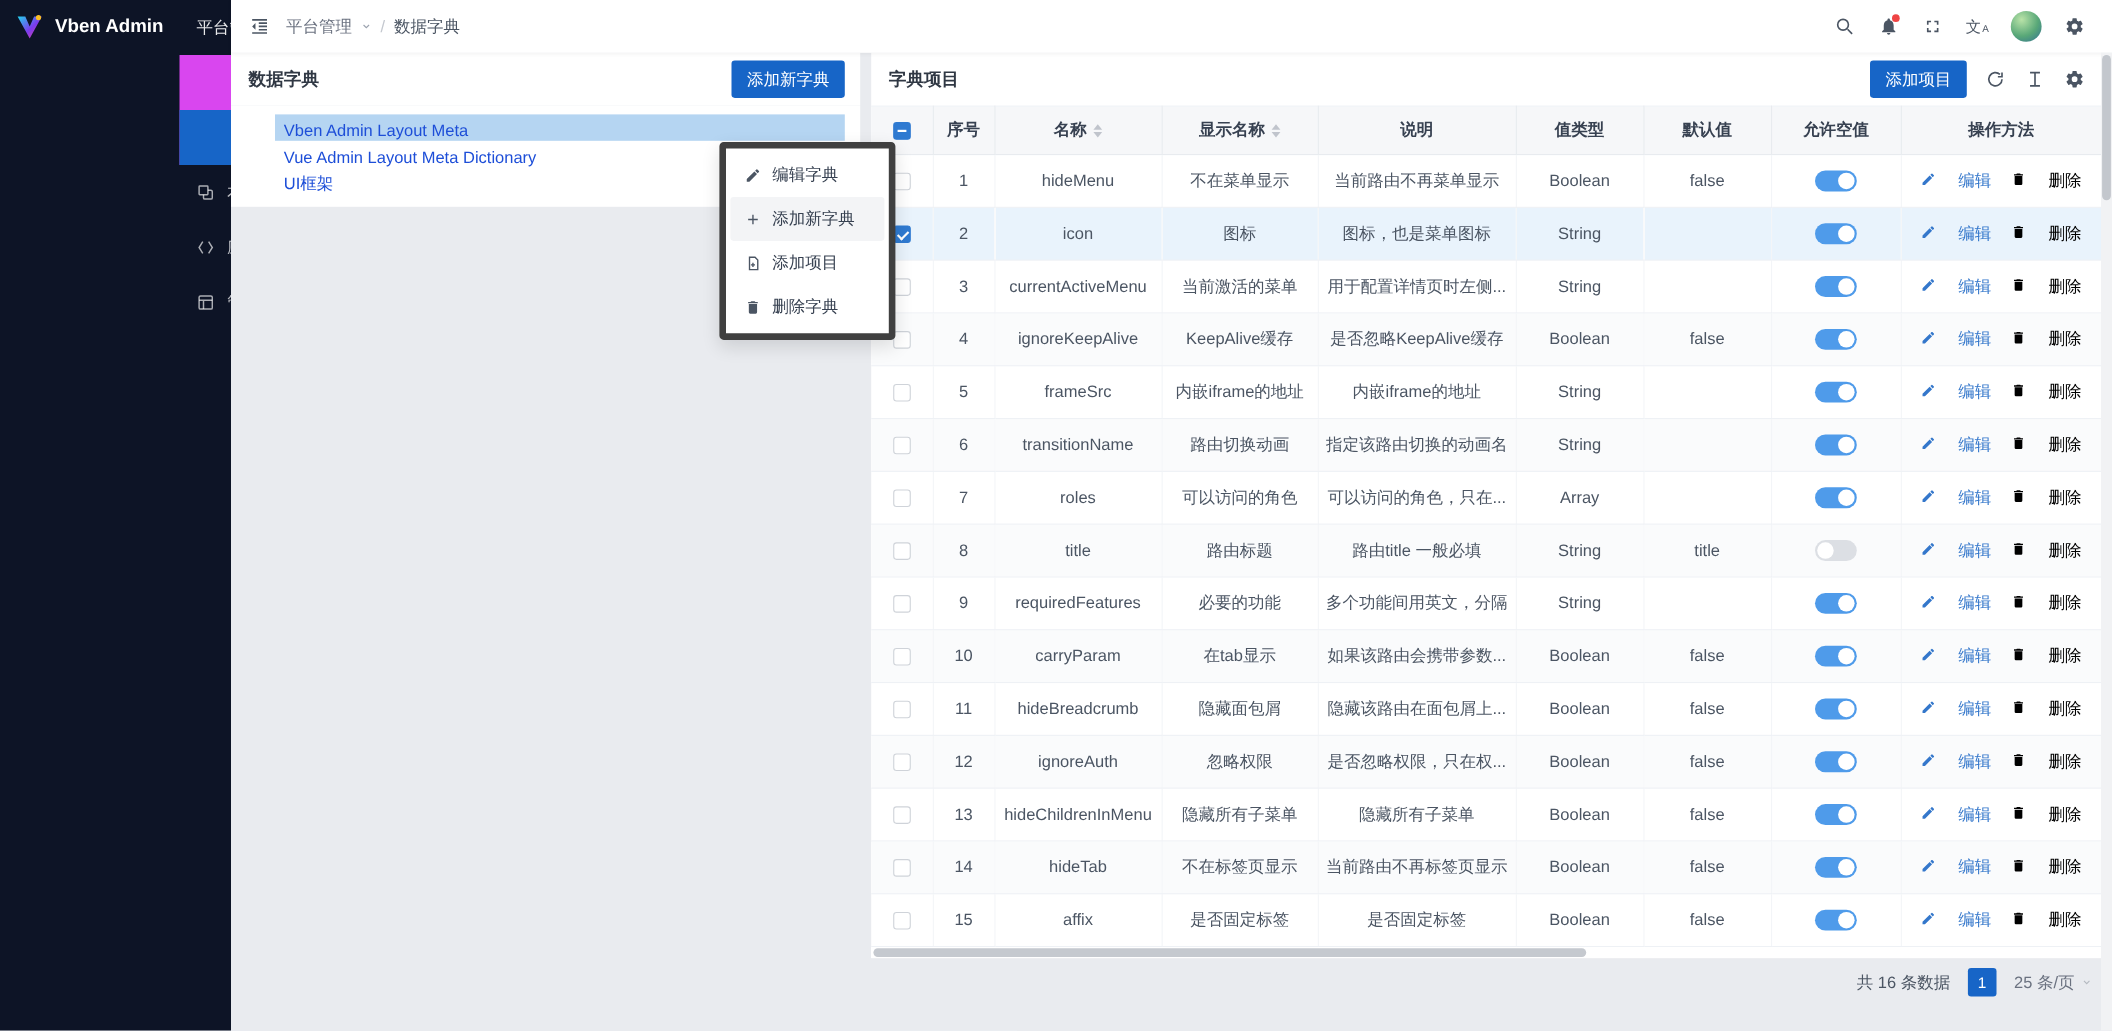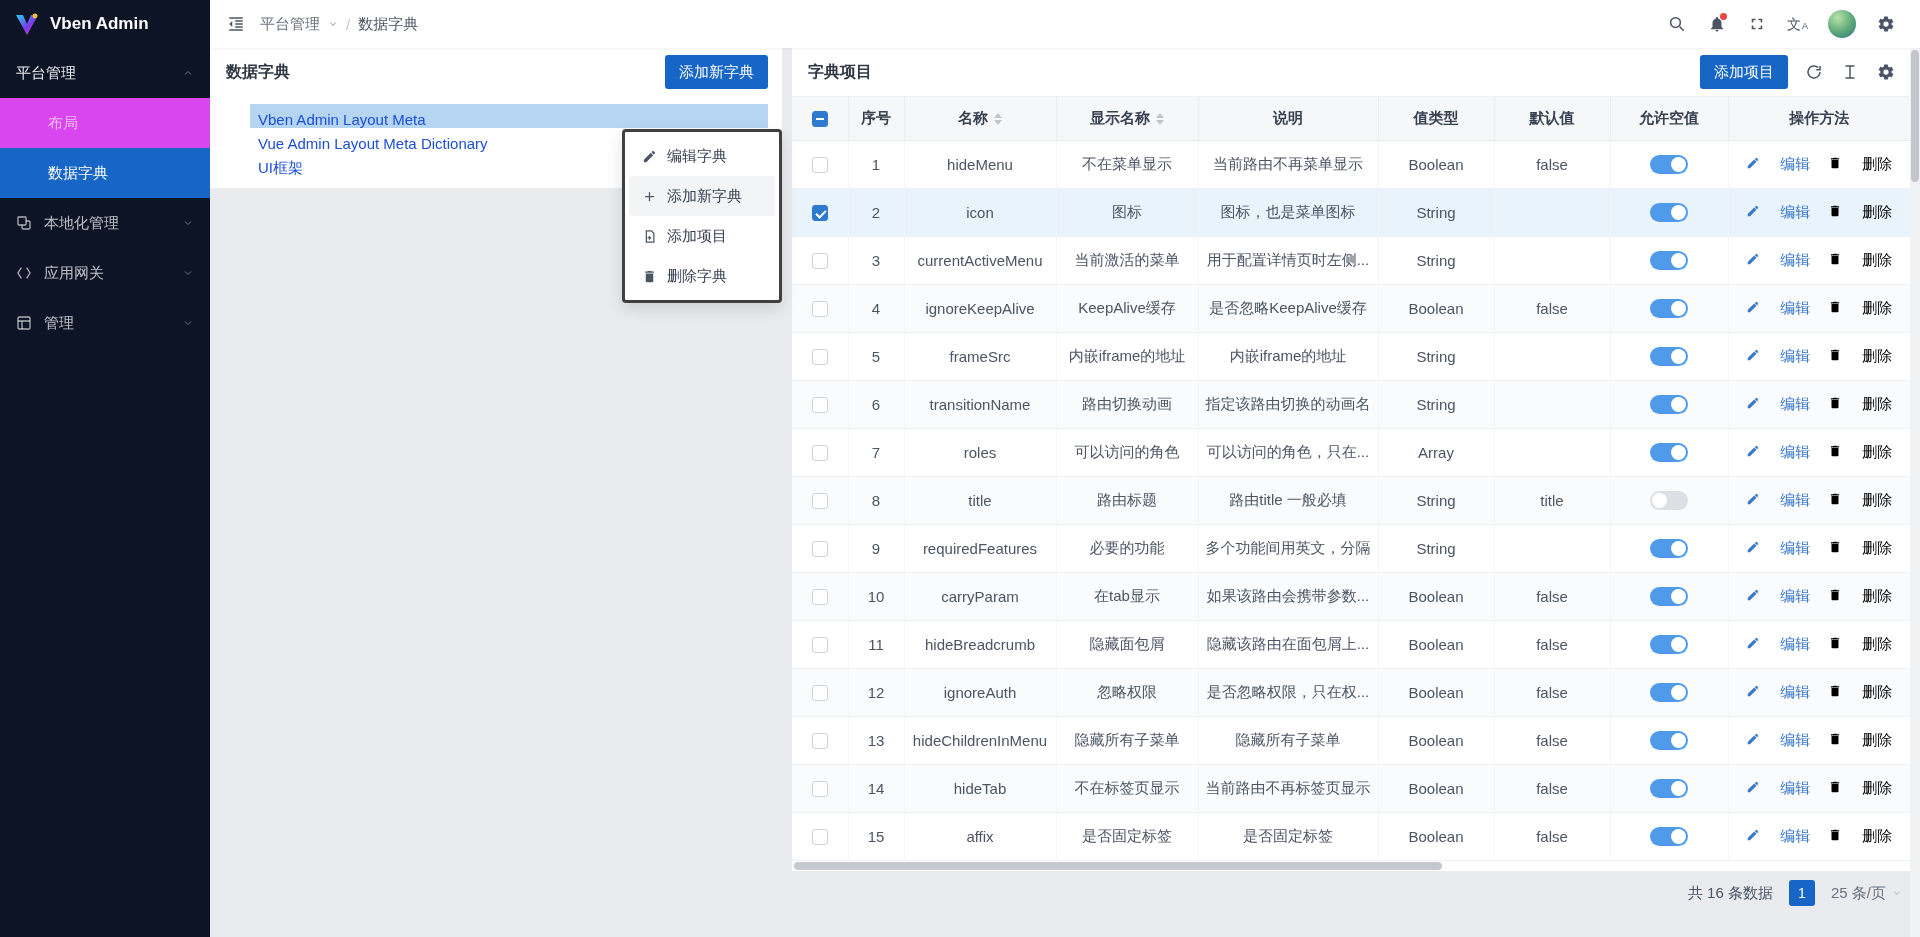--- a/index.html
+++ b/index.html
@@ -1,20 +1,20 @@
 <!DOCTYPE html>
 <html><head>
 <meta charset="utf-8">
 <style>
   *{box-sizing:border-box;margin:0;padding:0}
   html,body{width:1920px;height:937px;overflow:hidden;font-family:"Liberation Sans","DejaVu Sans",sans-serif;font-size:15px;color:#333;background:#e9ebef}
   .app{display:flex;width:100%;height:100%;position:relative}
 
   
-  .sidebar{width:210px;flex-shrink:0;background:#0d1426;color:rgba(255,255,255,.72);display:flex;flex-direction:column}
+  .sidebar{width:210px;flex-shrink:0;background:#0d1426;color:rgba(255,255,255,.72);display:flex;}
   .logo{height:48px;display:flex;align-items:center;gap:10px;padding:0 14px;cursor:pointer;flex-shrink:0}
   .logo-text{color:#fff;font-size:17px;font-weight:bold;white-space:nowrap}
   .menu{flex:1;overflow:hidden}
   .menu-item{height:50px;display:flex;align-items:center;gap:12px;padding:0 16px;font-size:15px;cursor:pointer;white-space:nowrap}
   .menu-item .m-icon{width:16px;height:16px;display:flex;align-items:center;justify-content:center;color:rgba(255,255,255,.65)}
   .menu-item .m-icon svg{width:16px;height:16px}
   .menu-item .chev{margin-left:auto;width:12px;height:12px;color:rgba(255,255,255,.4);display:flex;align-items:center}
   .menu-item .chev svg{width:12px;height:12px}
   .menu-item.expanded{color:rgba(255,255,255,.9)}
   .submenu{background:#d946ef}
@@ -87,21 +87,21 @@
 
   .h-scroll{height:10px;position:relative;background:#fff}
   .h-thumb{position:absolute;left:2px;top:1px;height:8px;width:58%;background:#c5c9cf;border-radius:4px;cursor:pointer}
 
   .table-footer{height:44px;display:flex;align-items:center;justify-content:flex-end;gap:16px;padding:16px 8px;color:#4b5563}
   .page-box{width:26px;height:26px;background:#1765c7;color:#fff;display:flex;align-items:center;justify-content:center;border-radius:3px;font-size:14px;cursor:pointer}
   .page-size{display:flex;align-items:center;gap:6px;cursor:pointer;color:#6b7280}
   .page-size .bc-caret{color:#b5bac1}
 
   
-  .context-menu{position:absolute;left:412px;top:81px;width:160px;background:#fff;border:3px solid #404040;border-radius:4px;box-shadow:0 6px 16px rgba(0,0,0,.12);padding:4px;z-index:20}
+  .context-menu{position:absolute;left:444px;top:81px;width:160px;background:#fff;border:6px solid #404040;border-radius:4px;box-shadow:0 6px 16px rgba(0,0,0,.12);padding:4px;z-index:20}
   .cm-item{height:40px;display:flex;align-items:center;gap:10px;padding:0 12px;color:#374151;border-radius:3px;cursor:pointer;white-space:nowrap}
   .cm-item.highlight{background:#f3f4f6}
   .cm-icon{width:16px;height:16px;flex-shrink:0;color:#4b5563;display:flex;align-items:center;justify-content:center}
   .cm-icon svg{width:15px;height:15px}
 
   
   .v-scrollbar{position:absolute;right:0;top:48px;bottom:0;width:10px;background:#f1f2f4;z-index:30}
   .v-thumb{position:absolute;top:2px;left:1px;width:8px;height:132px;background:#c3c7cd;border-radius:4px;cursor:pointer}
 </style>
 </head>

